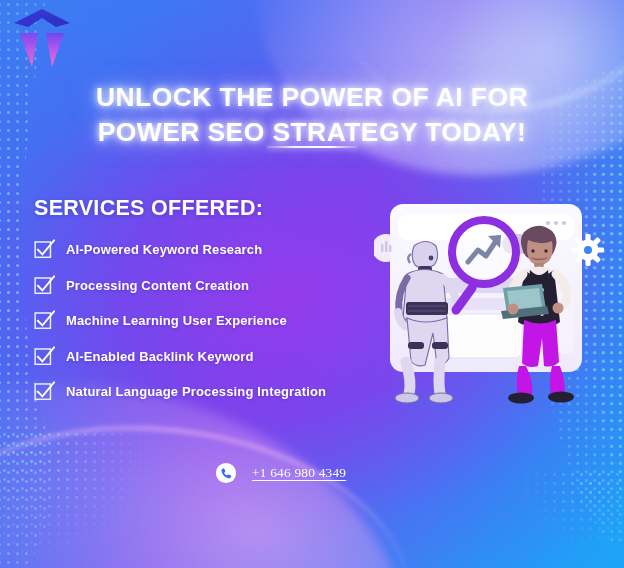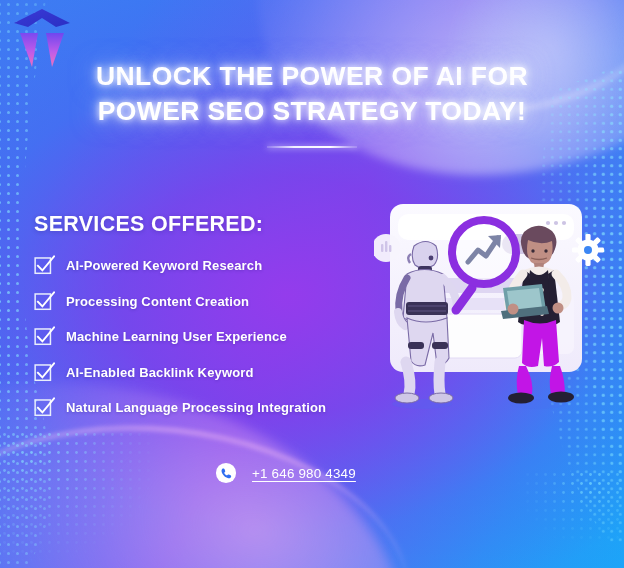--- a/index.html
+++ b/index.html
@@ -67,40 +67,40 @@
     opacity:0.85;
   }
   .dots.left  { left:-14px; }
   .dots.right { right:-10px; width:120px; }
 
   
   .logo { position:absolute; left:10px; top:7px; width:64px; height:66px; }
 
   
   .headline {
-    position:absolute; left:60px; top:59px; width:504px;
+    position:absolute; left:60px; top:80px; width:504px;
     text-align:center;
     color:#ffffff;
     font-size:26.5px;
     font-weight:bold;
     letter-spacing:0.4px;
     line-height:1.33;
     text-shadow:0 0 14px rgba(255,255,255,0.85), 0 0 28px rgba(210,225,255,0.55), 0 0 6px rgba(255,255,255,0.9);
   }
   .headline .ln { display:block; white-space:nowrap; }
   .rule {
     position:absolute; left:50%; top:146px;
     transform:translateX(-50%);
     width:90px; height:2px;
     background:linear-gradient(90deg, rgba(255,255,255,0.25), #f0f0ff 30%, #ffffff 70%, rgba(255,255,255,0.25));
     box-shadow:0 0 6px rgba(255,255,255,0.8);
   }
 
   
-  .services { position:absolute; left:34px; top:212px; width:352px; }
+  .services { position:absolute; left:34px; top:196px; width:352px; }
   .services-title {
     color:#ffffff;
     font-size:21.5px;
     font-weight:bold;
     letter-spacing:0.3px;
     margin-bottom:18px;
     text-shadow:0 1px 4px rgba(40,30,120,0.30);
   }
   .svc-list { list-style:none; }
   .svc-item {
@@ -116,21 +116,21 @@
     letter-spacing:0.15px;
     white-space:nowrap;
     text-shadow:0 1px 3px rgba(40,30,120,0.30);
   }
 
   
   .illus { position:absolute; left:374px; top:192px; width:232px; height:220px; }
 
   
   .contact { position:absolute; left:215px; top:462px; width:260px; }
-  .c-row { display:flex; align-items:center; margin-bottom:16px; height:22px; }
+  .c-row { display:flex; align-items:center; margin-bottom:16px; height:22px;font-family:Liberation Serif, serif; }
   .c-icon { width:22px; height:22px; flex:0 0 22px; margin-right:15px; }
   .c-text {
     color:#ffffff;
     font-size:13.4px;
     letter-spacing:0.2px;
     white-space:nowrap;
   }
   .c-text.u { text-decoration:underline; text-underline-offset:2.5px; }
 </style>
 </head>

